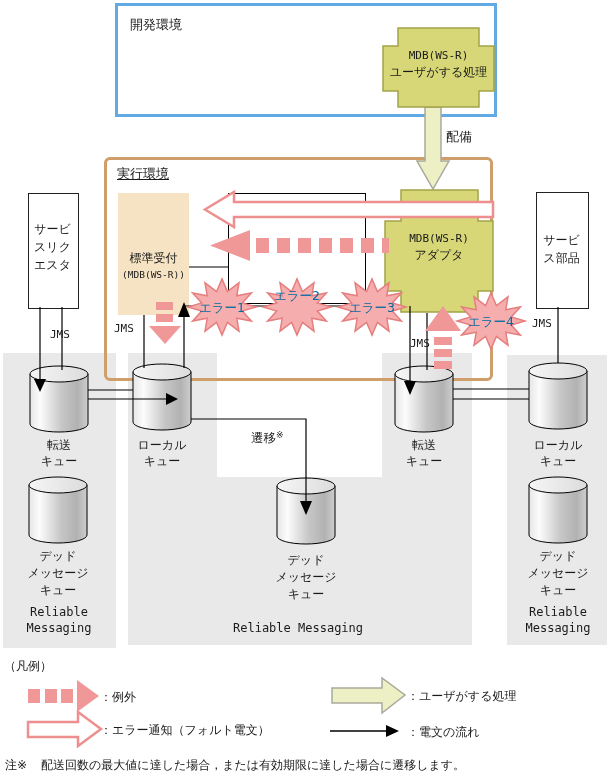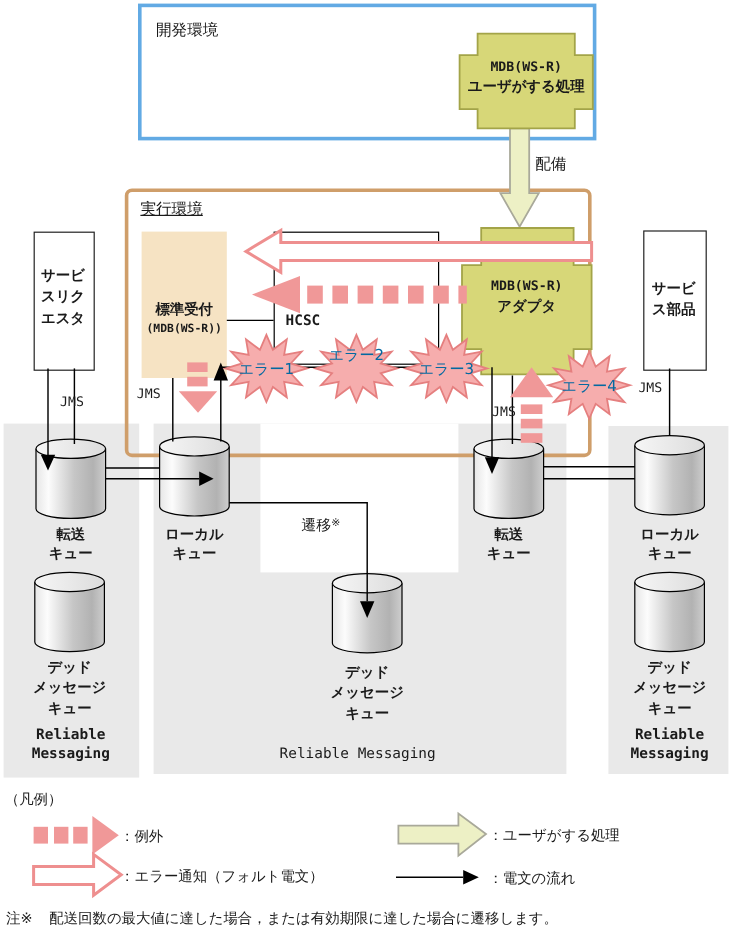--- a/index.html
+++ b/index.html
@@ -1,18 +1,18 @@
 <!DOCTYPE html>
 <html><head>
 <meta charset="utf-8">
 <style>
   html,body{margin:0;padding:0;background:#fff;}
   .stage{position:relative;width:611px;height:781px;background:#ffffff;overflow:hidden;
          font-family:"DejaVu Sans",sans-serif;color:#1a1a1a;}
-  .abs{position:absolute;font-weight:bold;}
+  .abs{position:absolute;}
   .bg{background:#e9e9e9;}
   .whitebg{background:#ffffff;}
   .devbox{border:3px solid #62aae4;background:transparent;}
   .runbox{border:3px solid #cf9e6a;border-radius:6px;background:transparent;}
   .recbox{background:#f6e3c3;}
   .hcscbox{background:#ffffff;border:1px solid #000;}
   .wbox{background:#ffffff;border:1.5px solid #222;}
   .lbl{position:absolute;white-space:nowrap;}
   .c{text-align:center;}
   .mono{font-family:"DejaVu Sans Mono",monospace;}
@@ -171,21 +171,20 @@
   <div class="lbl f13 z6" style="left:446px;top:128px;">配備</div>
 
   <div class="lbl f13 z6" style="left:117px;top:165px;text-decoration:underline;">実行環境</div>
 
   <div class="abs z6 c" style="left:118px;top:250px;width:71px;">
     <div class="f12 lh17">標準受付</div>
     <div class="mono lh16" style="font-size:9.5px;">(MDB(WS-R))</div>
   </div>
 
   <div class="abs z6" style="left:238px;top:259px;width:126px;">
-    <div class="mono f12 lh17">HCSC</div>
   </div>
 
   <div class="abs z6 c" style="left:385px;top:230px;width:108px;">
     <div class="mono f11 lh17">MDB(WS-R)</div>
     <div class="f12 lh17">アダプタ</div>
   </div>
 
   <div class="abs z6 c" style="left:28px;top:220px;width:49px;">
     <div class="f12 lh18">サービ</div>
     <div class="f12 lh18">スリク</div>

